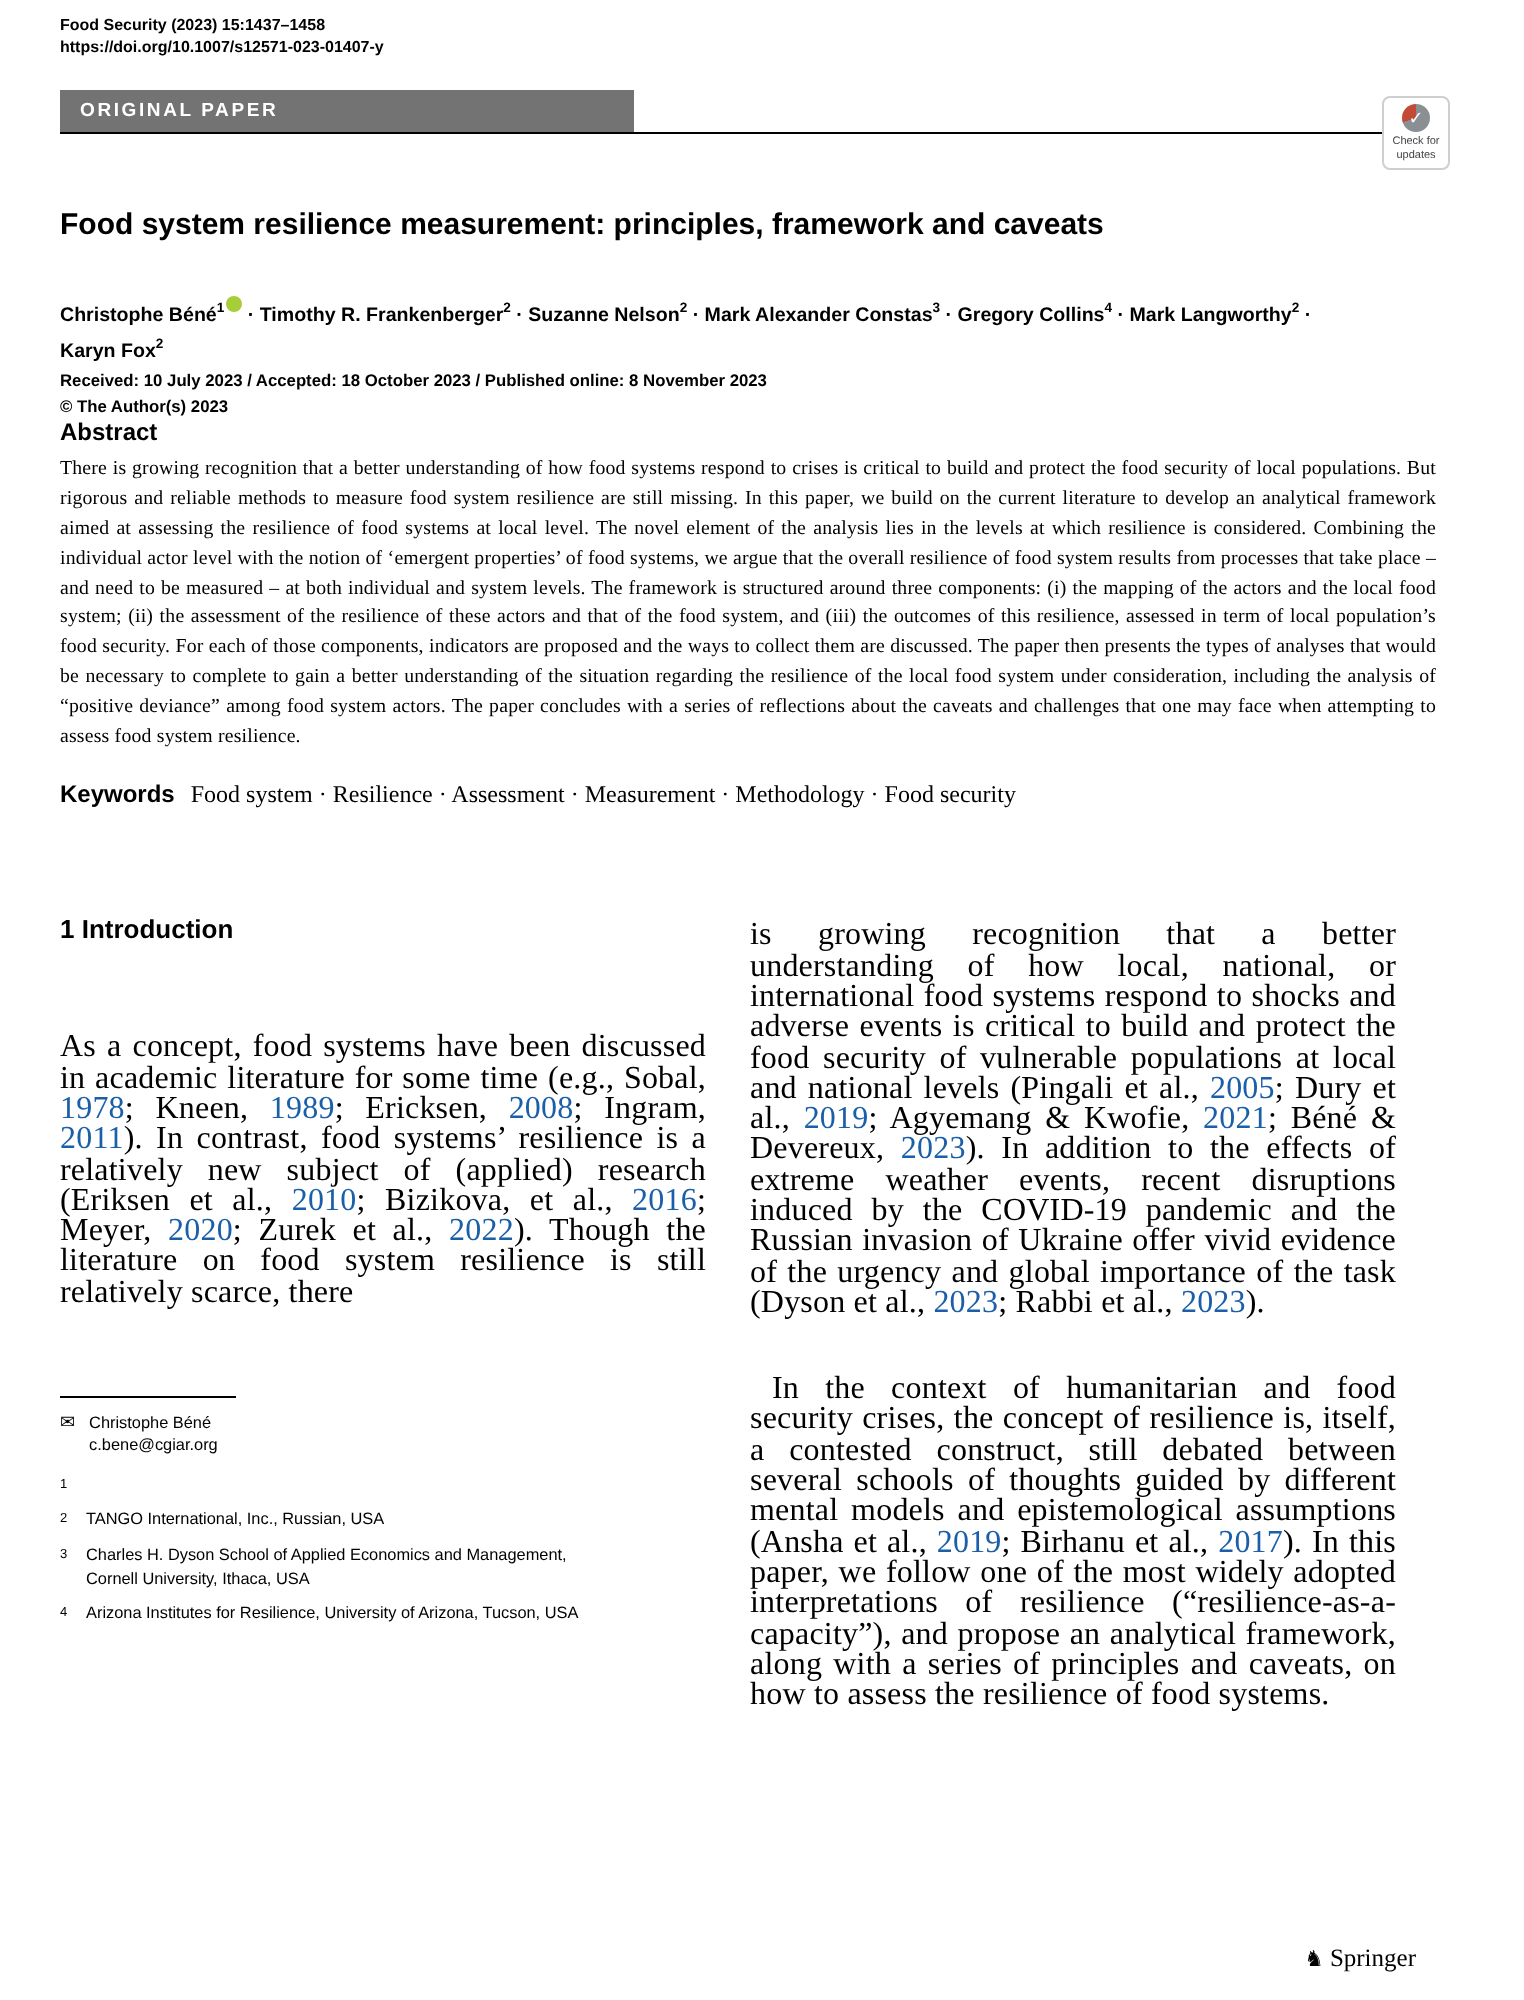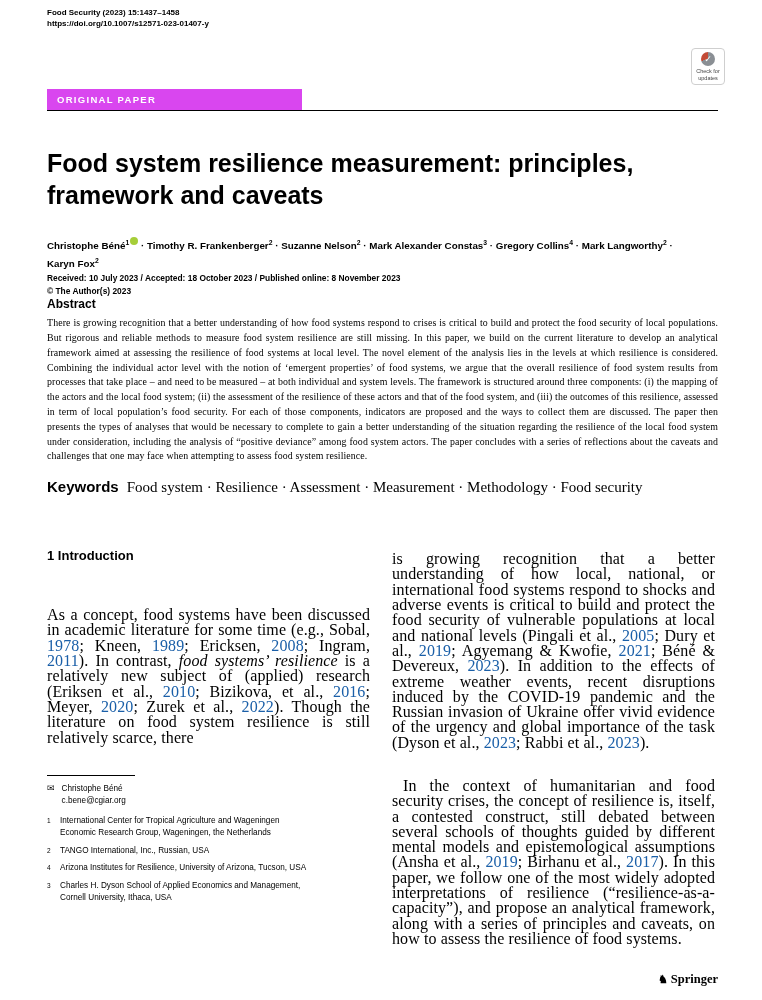--- a/index.html
+++ b/index.html
@@ -7,51 +7,51 @@
     --orcid:#a6ce39;
   }
   *{box-sizing:border-box;}
   html,body{margin:0;padding:0;}
   body{
     width:762px;height:1000px;background:#ffffff;color:#000;
     font-family:"Liberation Serif", serif;
     -webkit-font-smoothing:antialiased;
   }
   .page{position:relative;width:762px;height:1000px;overflow:hidden;background:#fff;}
-  .content{padding:8px 44px 0 47px;}
+  .content{padding:8px 44px 0 30px;}
 
   
   .header-meta{font-family:"Liberation Sans", sans-serif;font-size:8px;font-weight:bold;line-height:1.35;}
   .banner-row{border-bottom:1px solid #000;margin-top:15px;line-height:0;}
   .banner{
-    display:inline-block;background:#d946ef;color:#fff;
+    display:inline-block;background:#737373;color:#fff;
     font-family:"Liberation Sans", sans-serif;font-weight:bold;
     font-size:9.5px;letter-spacing:1.3px;line-height:1;
-    padding:6px 10px 6px 10px;width:255px;margin-top:44px;
+    padding:6px 10px 6px 10px;width:287px;
   }
   .check-badge{
     position:absolute;top:48px;right:37px;width:34px;
     border:1px solid #cfcfcf;border-radius:4px;background:#fff;
     padding:3px 2px 2px 2px;text-align:center;cursor:pointer;
   }
   .check-circle{
     width:14px;height:14px;border-radius:50%;margin:0 auto 2px auto;
     background:conic-gradient(#8a8f94 0 70%, #c34a36 70% 100%);
     position:relative;
   }
   .check-circle::after{
     content:"✓";position:absolute;left:0;right:0;top:1px;
     color:#fff;font-size:9px;line-height:12px;font-family:"Liberation Sans", sans-serif;
   }
   .check-text{font-family:"Liberation Sans", sans-serif;font-size:5.5px;line-height:1.25;color:#444;}
 
   
   .title{
     font-family:"Liberation Sans", sans-serif;font-weight:bold;
-    font-size:25px;line-height:1.28;margin-top:36px;max-width:590px;
+    font-size:15px;line-height:1.28;margin-top:36px;max-width:590px;
   }
   .authors{
     font-family:"Liberation Sans", sans-serif;font-weight:bold;
     font-size:9.8px;line-height:1.65;margin-top:26px;max-width:640px;
   }
   .authors sup{font-size:6.8px;}
   .seg-orcid{
     display:inline-block;width:8px;height:8px;border-radius:50%;
     background:var(--orcid);vertical-align:super;margin-left:1px;
   }
@@ -59,46 +59,46 @@
     font-family:"Liberation Sans", sans-serif;font-weight:bold;
     font-size:8.4px;line-height:1.5;
   }
 
   
   .abstract-heading{font-family:"Liberation Sans", sans-serif;font-weight:bold;font-size:12px;}
   .abstract-body{
     font-size:9.9px;line-height:14.8px;text-align:justify;margin-top:5px;
     letter-spacing:0.1px;
   }
-  .keywords{margin-top:14px;font-size:15px;}
+  .keywords{margin-top:14px;font-size:12px;}
   .keywords .kw-label{font-family:"Liberation Sans", sans-serif;font-weight:bold;margin-right:8px;}
 
   
   .columns{display:flex;gap:22px;margin-top:52px;height:362px;}
   .col{width:323px;display:flex;flex-direction:column;gap:28px;}
   .section-heading{font-family:"Liberation Sans", sans-serif;font-weight:bold;font-size:13px;margin:0 0 16px 0;}
   .body-par{font-size:16px;line-height:15.3px;text-align:justify;margin:0;letter-spacing:0.1px;}
   .col-right{padding-top:3px;}
   .col-right .body-par + .body-par{text-indent:11px;margin-top:0;}
   .seg-link{color:var(--link);cursor:pointer;}
-  .seg-italic{font-style:italic;}
+  .seg-italic{}
 
   
   .footnotes{margin-top:auto;font-family:"Liberation Sans", sans-serif;font-size:8.2px;line-height:1.45;}
   .fn-divider{width:88px;border-top:1px solid #000;margin-bottom:7px;}
   .correspondence{display:flex;gap:7px;margin-bottom:8px;}
   .env{font-size:9px;line-height:1.2;}
   .affil{display:flex;margin-bottom:6px;}
   .affil sup{width:13px;flex:0 0 13px;font-size:6.5px;padding-top:1px;}
   .affil span.affil-text{display:block;max-width:250px;}
 
   
   .springer{
-    position:absolute;right:44px;bottom:13px;
-    font-family:"Liberation Serif", serif;font-weight:bold;font-size:12.5px;
+    position:absolute;right:54px;bottom:13px;
+    font-family:"Liberation Serif", serif;font-weight:normal;font-size:12.5px;
   }
   .springer .horse{font-size:11px;margin-right:3px;}
 </style>
 </head>
 <body>
 
 <div class="page">
   <div class="content">
 
     <div class="header-meta">
@@ -135,33 +135,32 @@
           <div class="fn-divider"></div>
           <div class="correspondence">
             <span class="env">✉</span>
             <div>
               <div>Christophe Béné</div>
               <div class="email">c.bene@cgiar.org</div>
             </div>
           </div>
           <div class="affil">
             <sup>1</sup>
-            <span class="affil-text">International Center for Tropical Agriculture and Wageningen Economic Research Group, Wageningen, the Netherlands</span>
           </div>
           <div class="affil">
             <sup>2</sup>
             <span class="affil-text">TANGO International, Inc., Russian, USA</span>
           </div>
           <div class="affil">
+            <sup>3</sup>
+            <span class="affil-text">Charles H. Dyson School of Applied Economics and Management, Cornell University, Ithaca, USA</span>
+          </div>
+          <div class="affil">
             <sup>4</sup>
             <span class="affil-text">Arizona Institutes for Resilience, University of Arizona, Tucson, USA</span>
-          </div>
-          <div class="affil">
-            <sup>3</sup>
-            <span class="affil-text">Charles H. Dyson School of Applied Economics and Management, Cornell University, Ithaca, USA</span>
           </div>
         </div>
       </div>
 
       <div class="col col-right">
         <p class="body-par"><span>is growing recognition that a better understanding of how local, national, or international food systems respond to shocks and adverse events is critical to build and protect the food security of vulnerable populations at local and national levels (Pingali et al., </span><span class="seg-link">2005</span><span>; Dury et al., </span><span class="seg-link">2019</span><span>; Agyemang &amp; Kwofie, </span><span class="seg-link">2021</span><span>; Béné &amp; Devereux, </span><span class="seg-link">2023</span><span>). In addition to the effects of extreme weather events, recent disruptions induced by the COVID-19 pandemic and the Russian invasion of Ukraine offer vivid evidence of the urgency and global importance of the task (Dyson et al., </span><span class="seg-link">2023</span><span>; Rabbi et al., </span><span class="seg-link">2023</span><span>).</span></p>
         <p class="body-par"><span>In the context of humanitarian and food security crises, the concept of resilience is, itself, a contested construct, still debated between several schools of thoughts guided by different mental models and epistemological assumptions (Ansha et al., </span><span class="seg-link">2019</span><span>; Birhanu et al., </span><span class="seg-link">2017</span><span>). In this paper, we follow one of the most widely adopted interpretations of resilience (“resilience-as-a-capacity”), and propose an analytical framework, along with a series of principles and caveats, on how to assess the resilience of food systems.</span></p>
       </div>
     </div>
 

